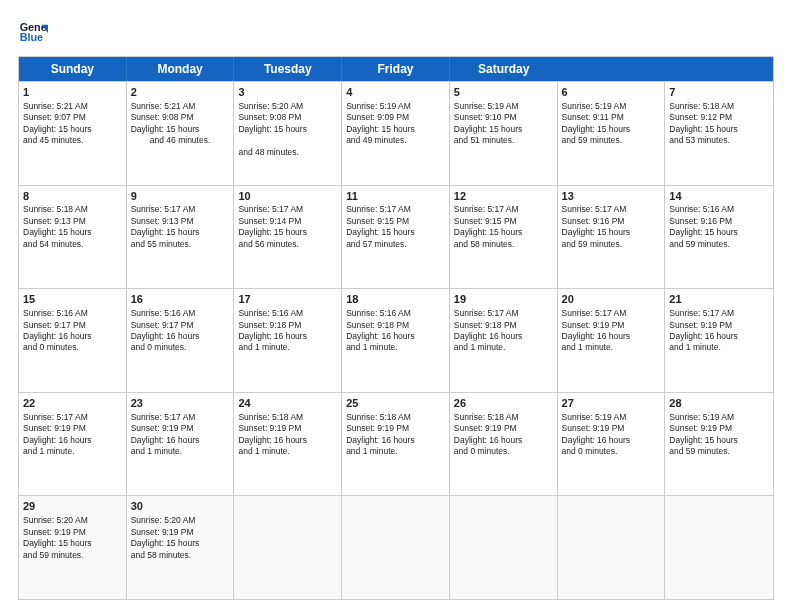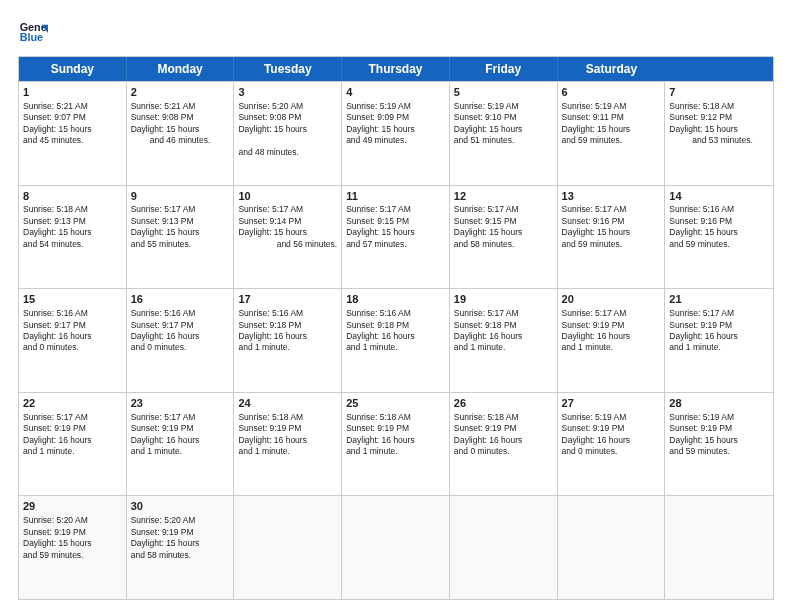--- a/index.html
+++ b/index.html
@@ -114,21 +114,20 @@
       <div class="month-title"></div>
       <div class="location"></div>
     </div>
   </div>
 
   <div class="calendar">
     <div class="cal-header">
     <div class="cal-header-cell">Sunday</div>
         <div class="cal-header-cell">Monday</div>
         <div class="cal-header-cell">Tuesday</div>
-        <div class="cal-header-cell">Thursday</div>
         <div class="cal-header-cell">Friday</div>
         <div class="cal-header-cell">Saturday</div>
       </div>
     <div class="cal-body">
     <div class="cal-row">
           <div class="cal-cell">
             <span class="day-num">1</span>
             <span style="display: block;">Sunrise: 5:21 AM</span>
             <span style="display: block;">Sunset: 9:07 PM</span>
             <span style="display: block;">Daylight: 15 hours</span>
@@ -167,21 +166,21 @@
             <span style="display: block;">Sunrise: 5:19 AM</span>
             <span style="display: block;">Sunset: 9:11 PM</span>
             <span style="display: block;">Daylight: 15 hours</span>
             <span style="display: block;">and 59 minutes.</span>
           </div>
           <div class="cal-cell">
             <span class="day-num">7</span>
             <span style="display: block;">Sunrise: 5:18 AM</span>
             <span style="display: block;">Sunset: 9:12 PM</span>
             <span style="display: block;">Daylight: 15 hours</span>
-            <span style="display: block; margin-left: 23px;">and 53 minutes.</span>
+            <span style="display: block;">and 53 minutes.</span>
           </div>
         </div>
         <div class="cal-row">
           <div class="cal-cell">
             <span class="day-num">8</span>
             <span style="display: block;">Sunrise: 5:18 AM</span>
             <span style="display: block;">Sunset: 9:13 PM</span>
             <span style="display: block;">Daylight: 15 hours</span>
             <span style="display: block;">and 54 minutes.</span>
           </div>
@@ -190,21 +189,21 @@
             <span style="display: block;">Sunrise: 5:17 AM</span>
             <span style="display: block;">Sunset: 9:13 PM</span>
             <span style="display: block;">Daylight: 15 hours</span>
             <span style="display: block;">and 55 minutes.</span>
           </div>
           <div class="cal-cell">
             <span class="day-num">10</span>
             <span style="display: block;">Sunrise: 5:17 AM</span>
             <span style="display: block;">Sunset: 9:14 PM</span>
             <span style="display: block;">Daylight: 15 hours</span>
-            <span style="display: block; text-align: right;">and 56 minutes.</span>
+            <span style="display: block;">and 56 minutes.</span>
           </div>
           <div class="cal-cell">
             <span class="day-num">11</span>
             <span style="display: block;">Sunrise: 5:17 AM</span>
             <span style="display: block;">Sunset: 9:15 PM</span>
             <span style="display: block;">Daylight: 15 hours</span>
             <span style="display: block;">and 57 minutes.</span>
           </div>
           <div class="cal-cell">
             <span class="day-num">12</span>

